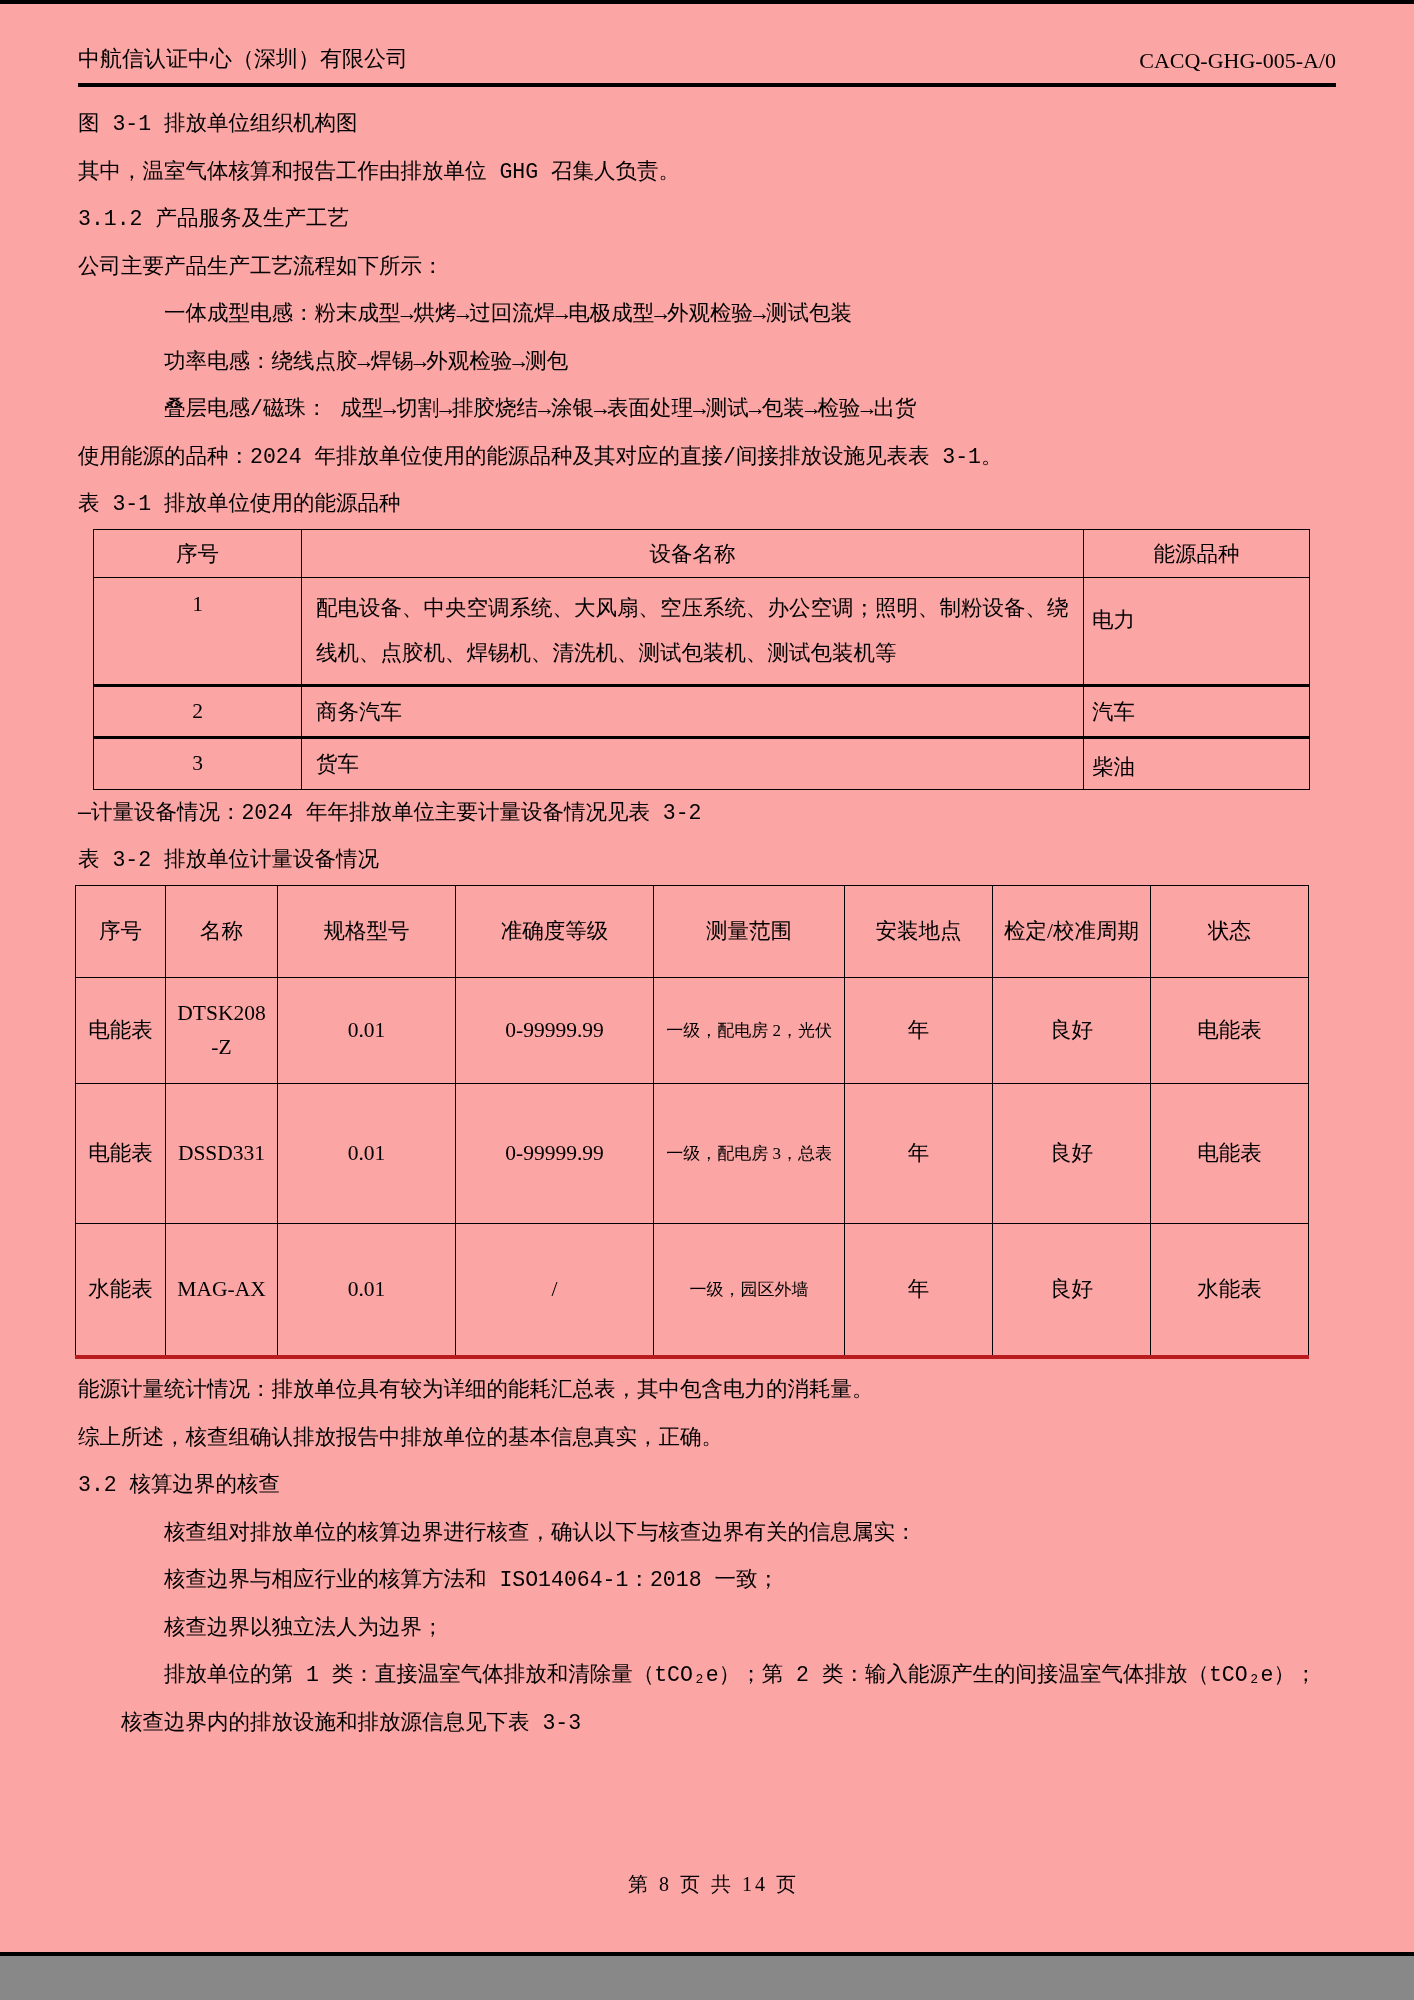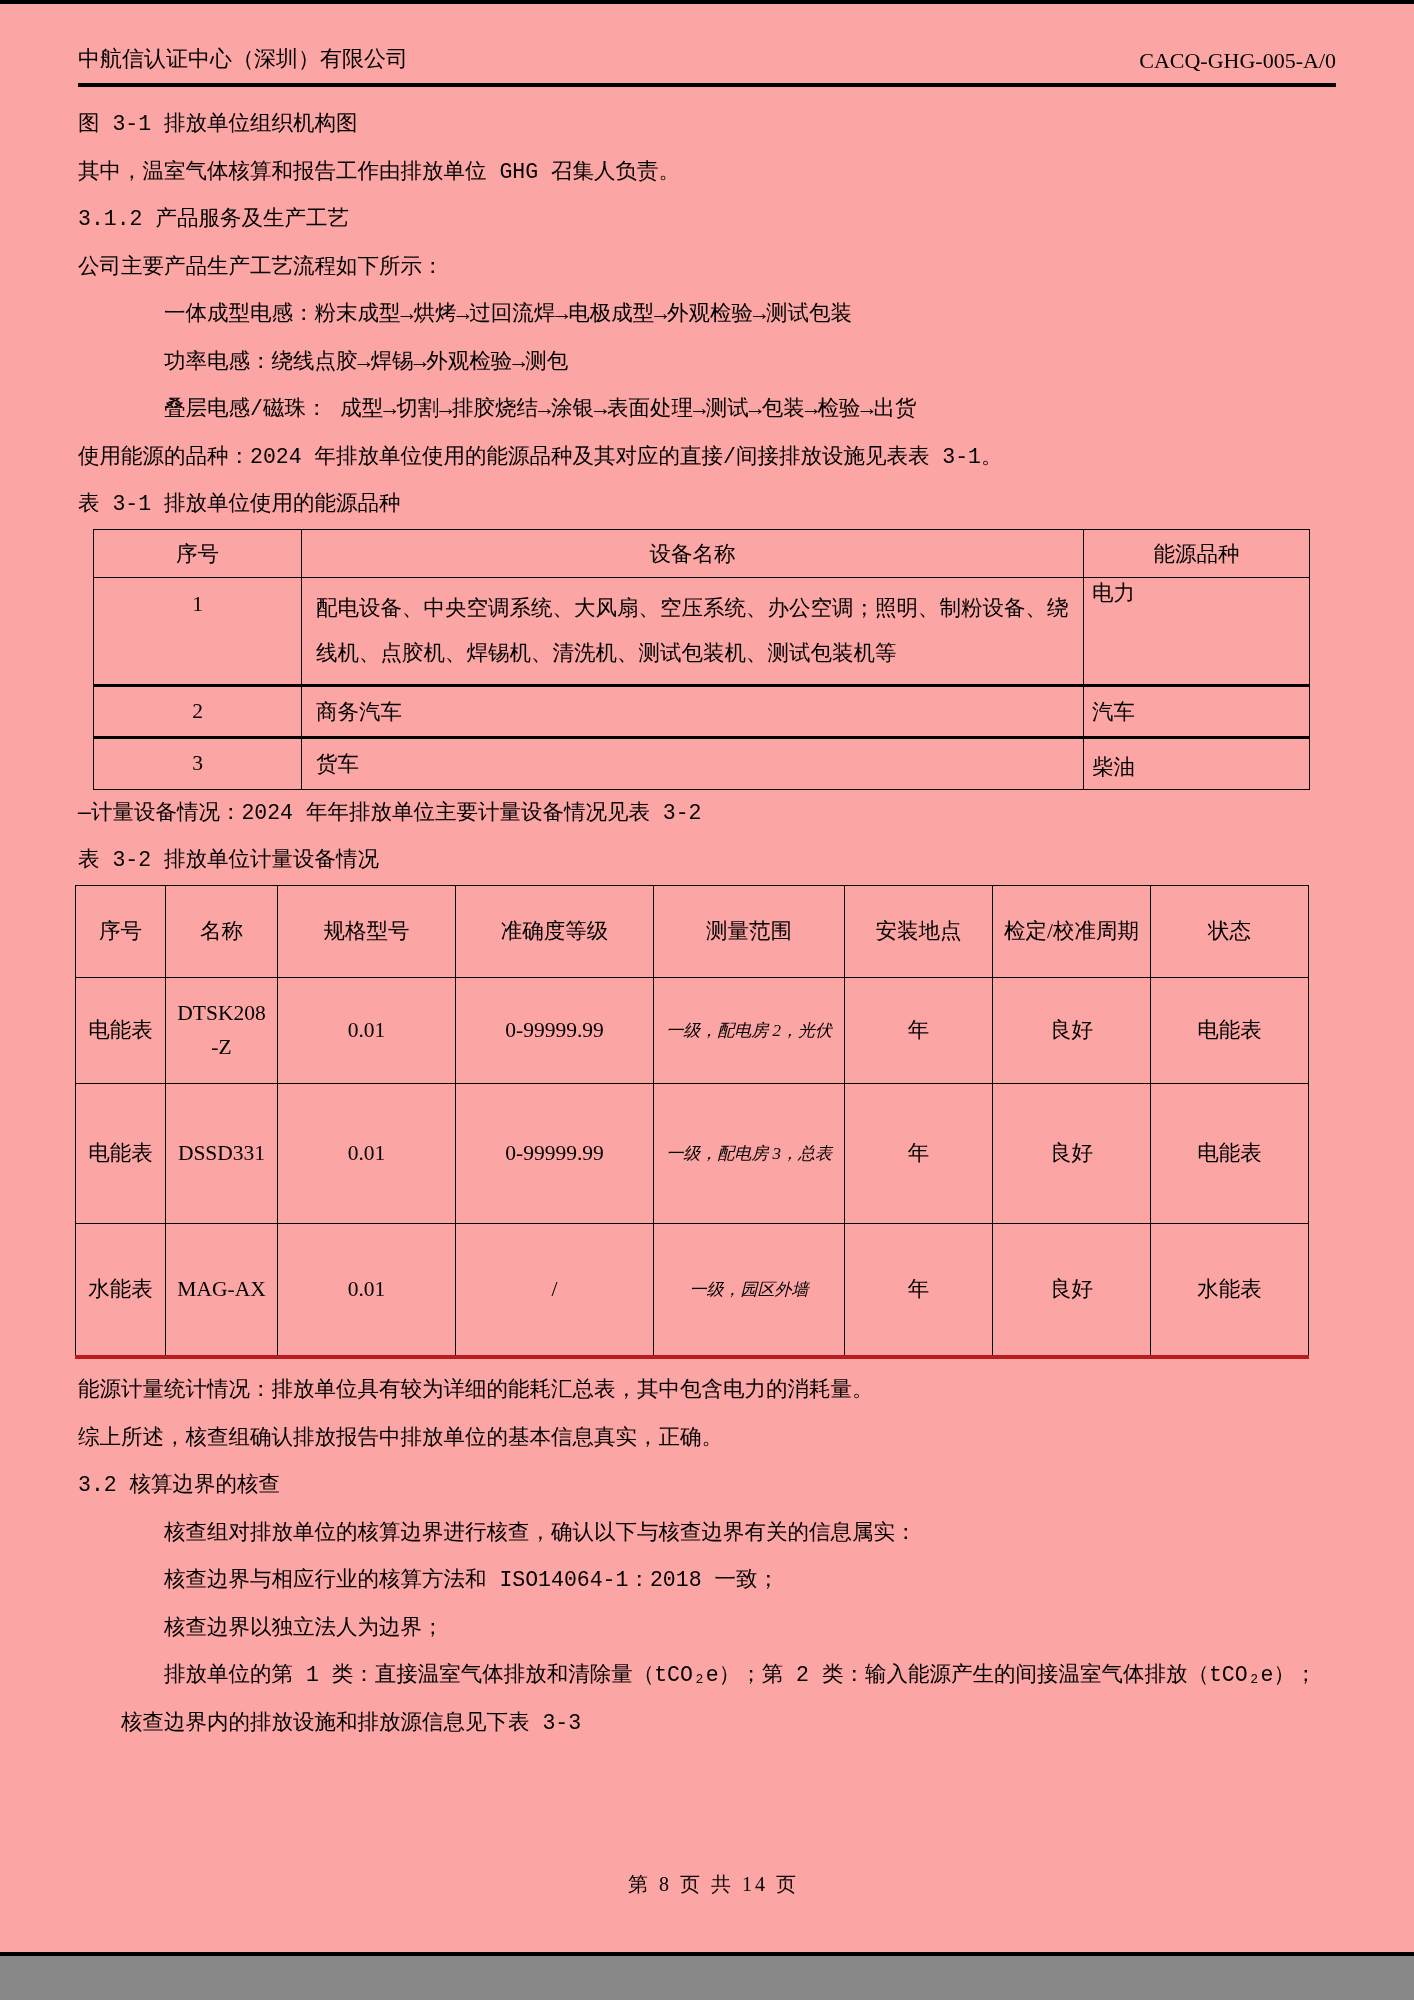--- a/index.html
+++ b/index.html
@@ -25,29 +25,29 @@
   p.indent { text-indent:43px;margin-left:43px; }
 
   table { border-collapse:collapse; table-layout:fixed; }
   td, th { border:1.5px solid #000; font-weight:normal; box-sizing:border-box; padding:2px 8px; }
 
   
   .t1 { width:1216px; margin-left:15px; font-size:21.5px; }
   .t1 th { height:48px; text-align:center; }
   .t1 td { text-align:center; }
   .t1 td.dev { text-align:left; padding:8px 14px; line-height:45px; }
-  .t1 td.energy { text-align:left; vertical-align:top; padding-top:0; }
+  .t1 td.energy { text-align:left; vertical-align:top; padding-top:27px; }
   .t1 tr.thicksep td { border-bottom:3px solid #000; }
   .t1 tr.r2 td, .t1 tr.r3 td { height:52px; }
 
   
   .t2 { width:1233px; margin-left:-3px; font-size:21.5px; }
   .t2 th { height:92px; text-align:center; line-height:34px; }
   .t2 td { text-align:center; word-break:break-all; line-height:34px; }
-  .t2 td.small { font-size:17px; line-height:27px; padding:10px 10px;font-style:italic; }
+  .t2 td.small { font-size:17px; line-height:27px; padding:10px 10px; }
   .t2 tr.r1 td { height:106px; }
   .t2 tr.r2 td { height:140px; }
   .t2 tr.r3 td { height:134px; }
   .t2 { border-bottom:4px solid #000; }
   .t2 tr.r3 td { border-bottom:4px solid #b91c1c; }
 
   .gap-s { height:8px; }
   .footer {
     position:absolute; left:13px; right:0; bottom:58px;
     text-align:center; font-size:20px; letter-spacing:3px;

